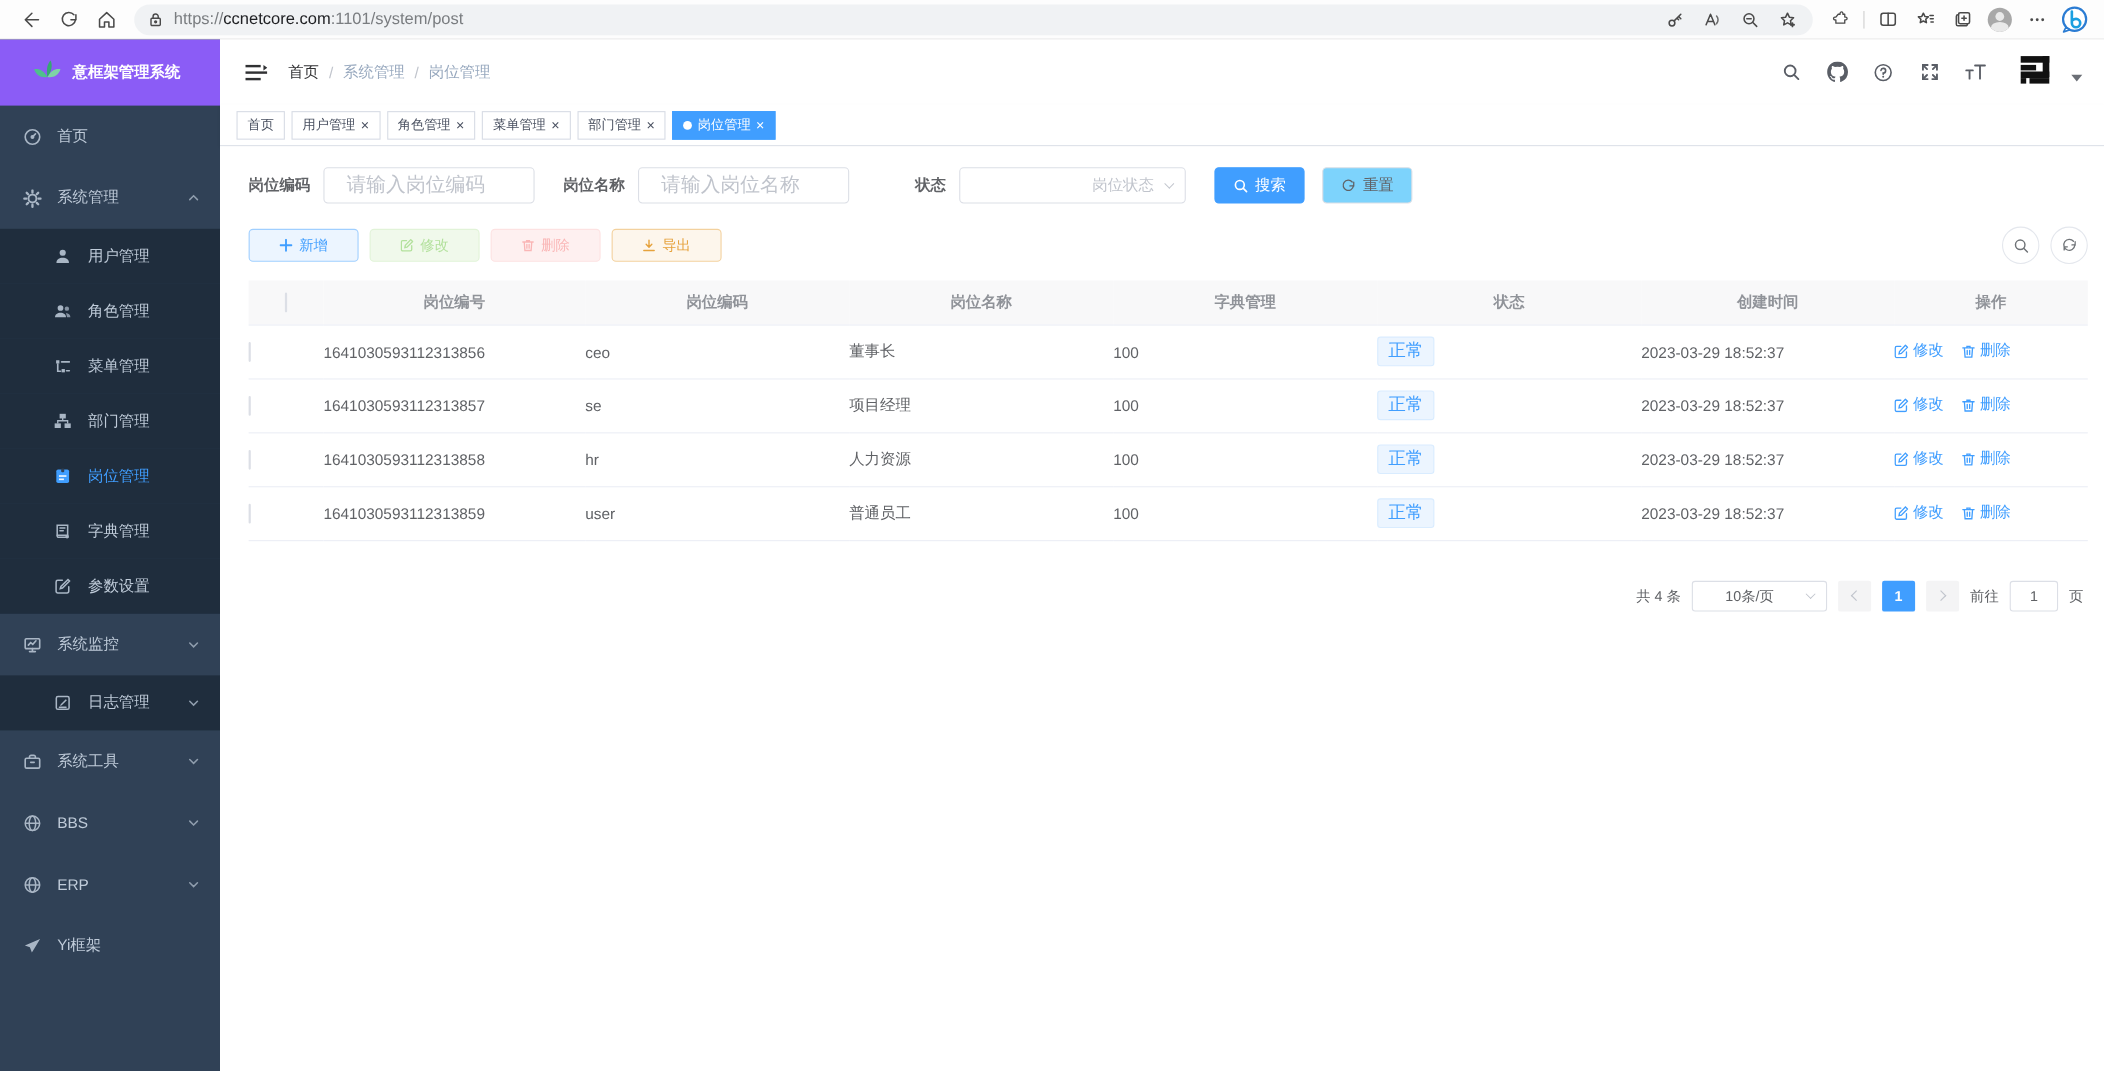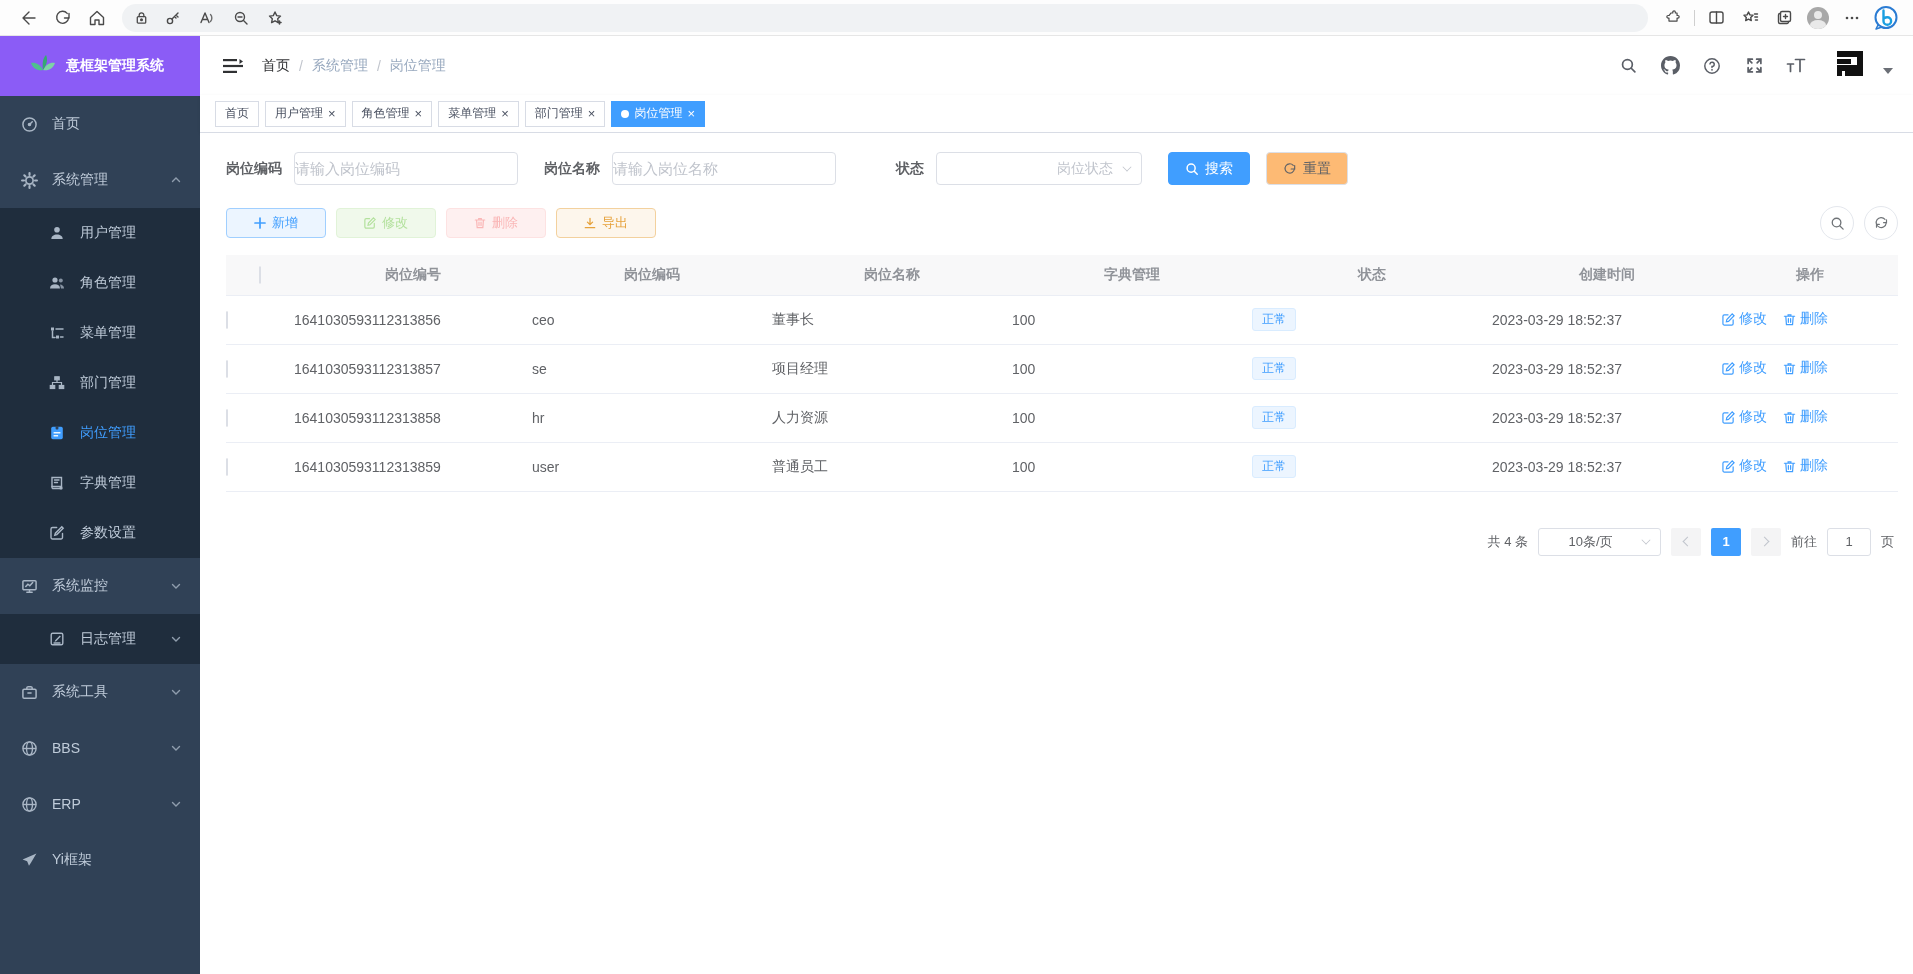--- a/index.html
+++ b/index.html
@@ -53,46 +53,46 @@
   .tag .x { font-size:13px; line-height:1; color:#495060; cursor:pointer; }
   .tag.active { background:#409eff; border-color:#409eff; color:#fff; }
   .tag.active .x { color:#fff; }
   .tag.active:before { content:""; width:8px; height:8px; border-radius:50%; background:#fff; display:inline-block; }
 
   
   .content { flex:1; background:#fff; padding:19px 15px 0 26px; }
 
   .filter-row { display:flex; align-items:center; }
   .f-label { font-weight:bold; color:#606266; margin-right:12px; white-space:nowrap; }
-  .f-input { width:224px; height:33px; border:1px solid #dcdfe6; border-radius:4px; padding:0 0; font-size:15px; color:#606266; background:#fff; outline:none; font-family:inherit; }
+  .f-input { width:192px; height:33px; border:1px solid #dcdfe6; border-radius:4px; padding:0 20px; font-size:18px; color:#606266; background:#fff; outline:none; font-family:inherit; }
   .f-input::placeholder { color:#c0c4cc; }
   .f-gap { width:26px; flex:0 0 auto; }
   .f-gap-lg { width:60px; flex:0 0 auto; }
   .select-box { width:206px; height:33px; border:1px solid #dcdfe6; border-radius:4px; padding:0 28px 0 15px; display:flex; align-items:center; position:relative; background:#fff; cursor:pointer;justify-content:flex-end; }
   .select-box .ph { color:#c0c4cc; }
   .select-caret { position:absolute; right:10px; top:12px; width:8px; height:8px; border-right:1.4px solid #c0c4cc; border-bottom:1.4px solid #c0c4cc; transform:rotate(45deg) scale(.8); transform-origin:center; margin-top:-2px; }
 
-  .btn { display:inline-flex; align-items:center; justify-content:center; gap:6px; border-radius:4px; cursor:pointer; font-size:14px; border:1px solid #dcdfe6; background:#fdba74; color:#606266; height:33px; padding:0 16px; white-space:nowrap; font-family:inherit; }
+  .btn { display:inline-flex; align-items:center; justify-content:center; gap:6px; border-radius:4px; cursor:pointer; font-size:14px; border:1px solid #dcdfe6; background:#7dd3fc; color:#606266; height:33px; padding:0 16px; white-space:nowrap; font-family:inherit; }
   .btn-primary { background:#409eff; border-color:#409eff; color:#fff; }
 
   .toolbar-row { margin-top:21px; display:flex; align-items:center; }
   .tbtn { height:30px; padding:0 27px; font-size:13px; display:inline-flex; align-items:center; gap:6px; border-radius:4px; cursor:pointer; border:1px solid; margin-right:10px; }
   .tbtn-add   { color:#409eff; background:#ecf5ff; border-color:#a0cfff; }
   .tbtn-edit  { color:#b3e19d; background:#f0f9eb; border-color:#e1f3d8; cursor:not-allowed; }
   .tbtn-del   { color:#fab6b6; background:#fef0f0; border-color:#fde2e2; cursor:not-allowed; }
   .tbtn-exp   { color:#e6a23c; background:#fdf6ec; border-color:#f3d19e; }
   .toolbar-right { margin-left:auto; display:flex; gap:10px; }
   .circle-btn { width:34px; height:34px; border-radius:50%; border:1px solid #e4e7ed; background:#fff; display:flex; align-items:center; justify-content:center; color:#6f7377; cursor:pointer; }
 
   
   table.grid { width:100%; border-collapse:collapse; margin-top:15px; table-layout:fixed; }
   table.grid th { height:40px; background:#f8f8f9; color:#909399; font-weight:bold; font-size:14px; border-bottom:1px solid #ebeef5; text-align:center; }
   table.grid td { height:49px; border-bottom:1px solid #ebeef5; color:#606266; font-size:14px; text-align:left; }
   .cb { width:14px; height:14px; border:1px solid #dcdfe6; border-radius:2px; background:#fff; margin:0 auto; cursor:pointer; }
-  .status-tag { display:inline-block; padding:2px 9px; font-size:12px; color:#409eff; background:#ecf5ff; border:1px solid #d9ecff; border-radius:3px; }
+  .status-tag { display:inline-block; padding:2px 9px; font-size:16px; color:#409eff; background:#ecf5ff; border:1px solid #d9ecff; border-radius:3px; }
   .act-link { color:#409eff; cursor:pointer; display:inline-flex; align-items:center; gap:4px; }
   .act-link + .act-link { margin-left:12px; }
   .act-link svg { stroke:#409eff; }
 
   
   .pager-row { margin-top:36px; display:flex; align-items:center; justify-content:flex-end; gap:10px; padding-right:4px; font-size:13px; color:#606266; }
   .pg-select { width:123px; height:28px; border:1px solid #dcdfe6; border-radius:3px; display:flex; align-items:center; justify-content:center; position:relative; padding-right:18px; cursor:pointer; color:#606266; }
   .pg-select .select-caret { top:9px; }
   .pg-btn { min-width:30px; height:28px; border-radius:2px; background:#f4f4f5; color:#c0c4cc; display:flex; align-items:center; justify-content:center; cursor:pointer; }
   .pg-btn.cur { background:#409eff; color:#fff; font-weight:bold; }
@@ -123,20 +123,21 @@
         <path d="M2.5 8.5L9 2.5l6.5 6v7h-4.5v-4.5h-4V15.5H2.5z"></path>
       </svg>
   </div>
 
   <div class="omnibox">
     <svg class="bicon" width="15" height="15" viewBox="0 0 16 16" style="margin-right:9px">
         <rect x="3.5" y="7" width="9" height="7" rx="1"></rect>
         <path d="M5.5 7V5.5a2.5 2.5 0 0 1 5 0V7"></path>
         <circle cx="8" cy="10.5" r=".9" fill="#4a4a4a"></circle>
       </svg>
+    <span class="omni-url"><span class="dim">https://</span><span>ccnetcore.com</span><span class="dim">:1101/system/post</span></span>
     <span class="omni-icons">
       <span class="bbtn" style="width:30px">
         <svg class="bicon" width="16" height="16" viewBox="0 0 16 16">
             <circle cx="5" cy="11" r="2.6"></circle>
             <path d="M7 9l6-6M11 5l2 2M9.5 6.5l1.5 1.5"></path>
           </svg>
       </span>
       <span class="bbtn" style="width:30px">
         <svg class="bicon" width="16" height="16" viewBox="0 0 16 16">
             <path d="M2 12.5L6 3l4 9.5M3.4 9.5h5.2"></path>

